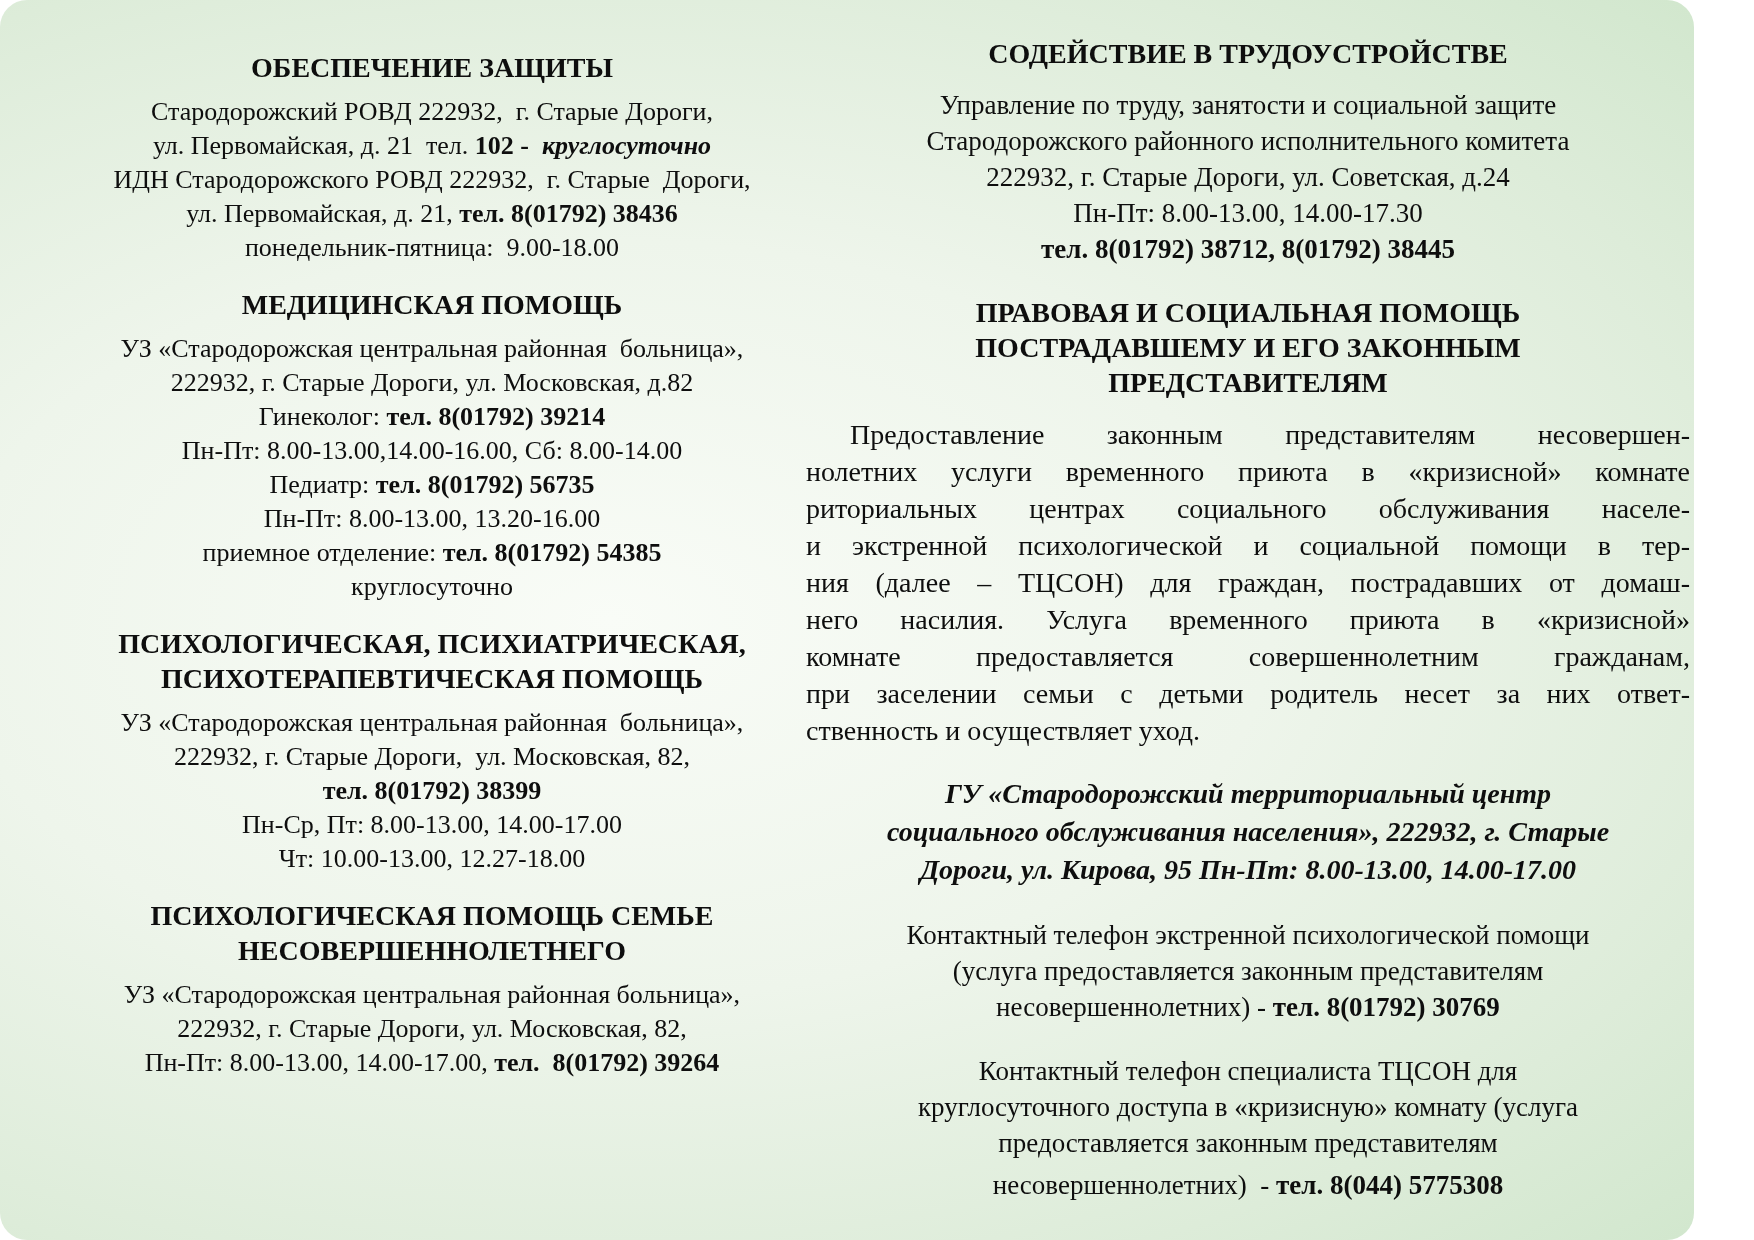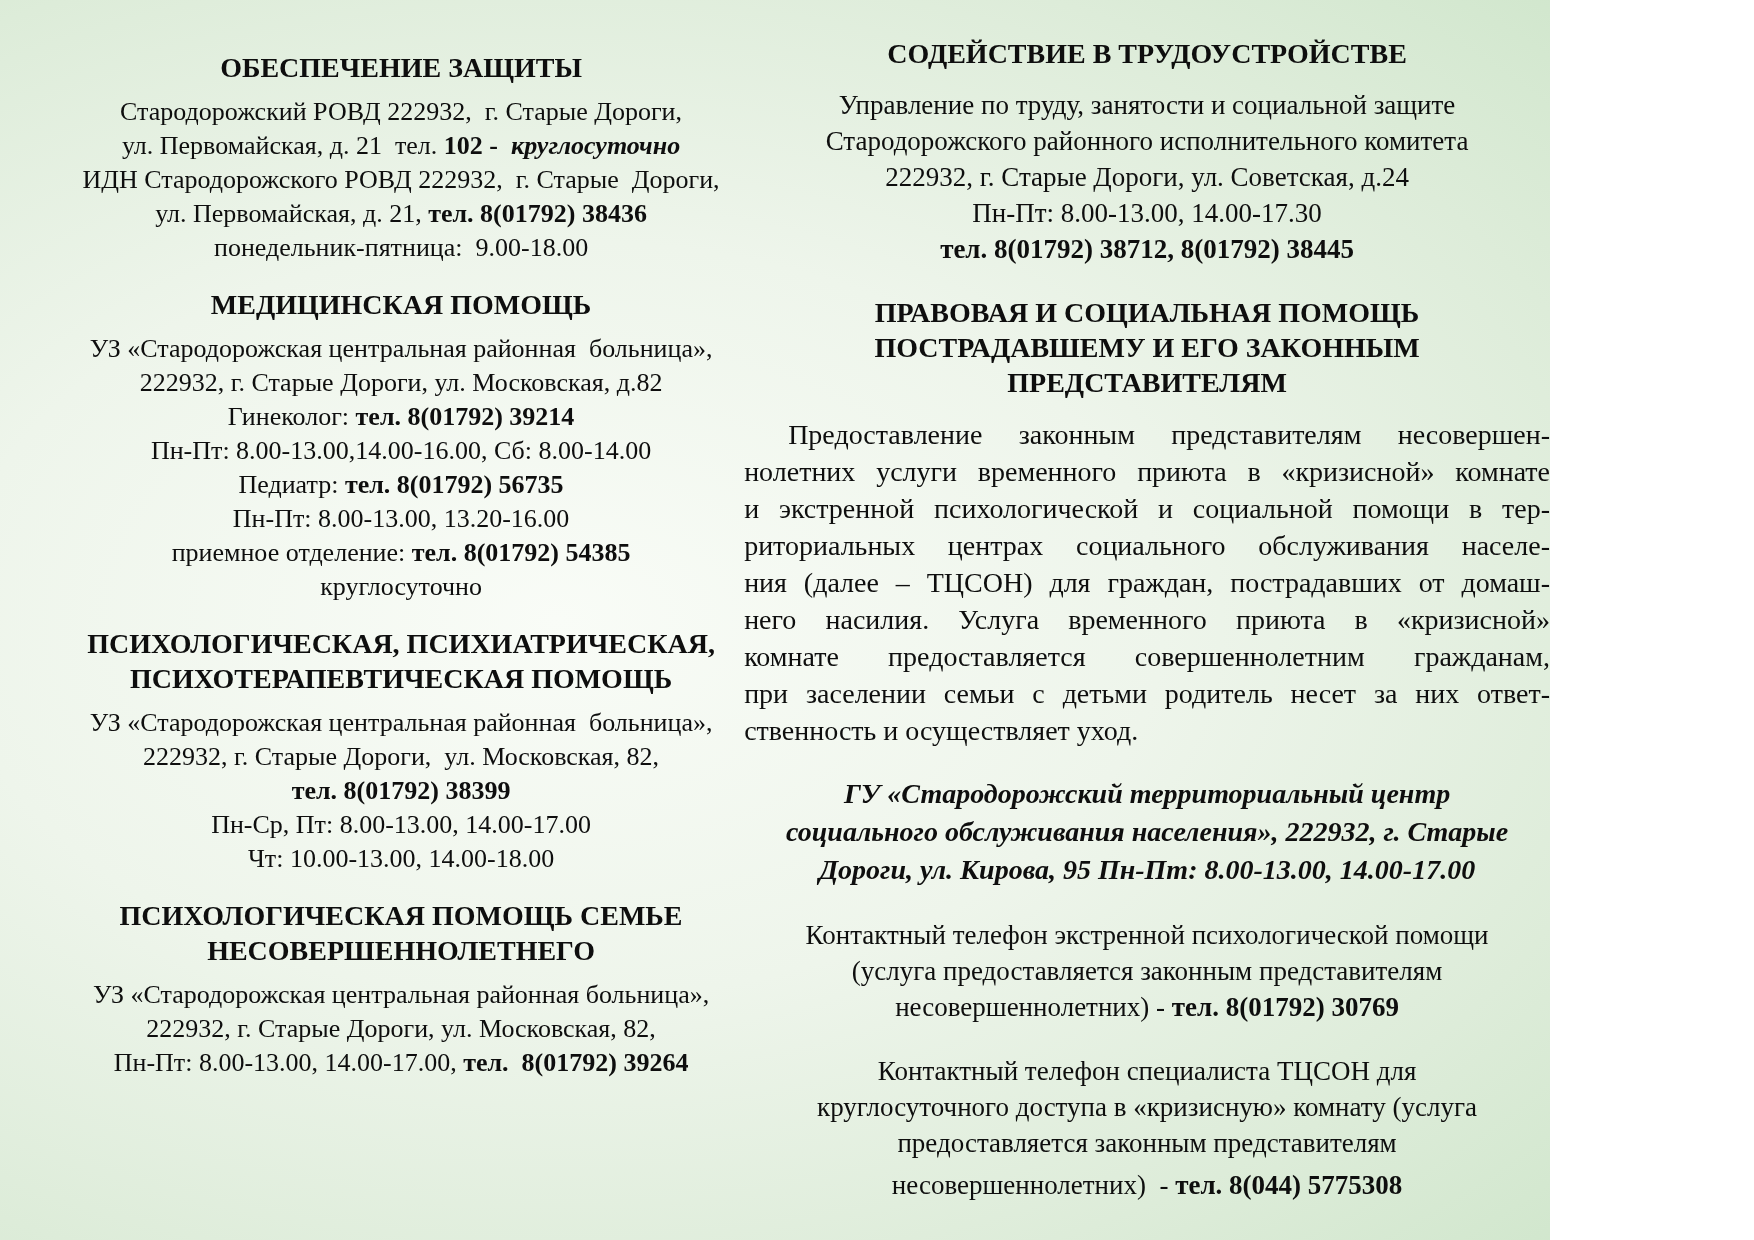--- a/index.html
+++ b/index.html
@@ -1,27 +1,28 @@
 <!DOCTYPE html>
 <html lang="ru"><head>
 <meta charset="utf-8">
 <style>
   html, body { margin: 0; padding: 0; }
   body { background: #ffffff; }
   .page {
     position: relative;
-    width: 1550px;
+    width: 1694px;
     height: 1240px;
     overflow: hidden;
     color: #0e0e0e;
     font-family: "Liberation Serif", "DejaVu Serif", serif;
     background: radial-gradient(115% 90% at 36% 50%,
       #f9fcf7 0%, #eef5eb 34%, #ddecd9 62%, #cbe4c7 88%, #c6e0c2 100%);
     display: flex;
     box-sizing: border-box;
+    border-radius: 27px;
   }
   .col { box-sizing: border-box; }
   .col-left {
     width: 700px;
     margin-left: 82px;
     padding-top: 50px;
   }
   .col-right {
     width: 884px;
     margin-left: 24px;
@@ -85,21 +86,21 @@
       <div class="line"><span>приемное отделение: </span><span class="b">тел. 8(01792) 54385</span></div>
       <div class="line">круглосуточно</div>
     </div>
 
     <div class="section">
       <div class="heading"><span>ПСИХОЛОГИЧЕСКАЯ, ПСИХИАТРИЧЕСКАЯ,</span><br><span>ПСИХОТЕРАПЕВТИЧЕСКАЯ ПОМОЩЬ</span></div>
       <div class="line">УЗ «Стародорожская центральная районная  больница»,</div>
       <div class="line">222932, г. Старые Дороги,  ул. Московская, 82,</div>
       <div class="line b">тел. 8(01792) 38399</div>
       <div class="line">Пн-Ср, Пт: 8.00-13.00, 14.00-17.00</div>
-      <div class="line">Чт: 10.00-13.00, 14.00-18.00</div>
+      <div class="line">Чт: 10.00-13.00, 12.27-18.00</div>
     </div>
 
     <div class="section">
       <div class="heading"><span>ПСИХОЛОГИЧЕСКАЯ ПОМОЩЬ СЕМЬЕ</span><br><span>НЕСОВЕРШЕННОЛЕТНЕГО</span></div>
       <div class="line">УЗ «Стародорожская центральная районная больница»,</div>
       <div class="line">222932, г. Старые Дороги, ул. Московская, 82,</div>
       <div class="line"><span>Пн-Пт: 8.00-13.00, 14.00-17.00, </span><span class="b">тел.  8(01792) 39264</span></div>
     </div>
 
 
@@ -114,22 +115,22 @@
       <div class="line">222932, г. Старые Дороги, ул. Советская, д.24</div>
       <div class="line">Пн-Пт: 8.00-13.00, 14.00-17.30</div>
       <div class="line b">тел. 8(01792) 38712, 8(01792) 38445</div>
     </div>
 
     <div class="section gap-lg">
       <div class="heading"><span>ПРАВОВАЯ И СОЦИАЛЬНАЯ ПОМОЩЬ</span><br><span>ПОСТРАДАВШЕМУ И ЕГО ЗАКОННЫМ</span><br><span>ПРЕДСТАВИТЕЛЯМ</span></div>
       <div class="jpara">
         <div class="jline jline-first">Предоставление законным представителям несовершен-</div>
         <div class="jline">нолетних услуги временного приюта в «кризисной» комнате</div>
+        <div class="jline">риториальных центрах социального обслуживания населе-</div>
         <div class="jline">и экстренной психологической и социальной помощи в тер-</div>
-        <div class="jline">риториальных центрах социального обслуживания населе-</div>
         <div class="jline">ния (далее – ТЦСОН) для граждан, пострадавших от домаш-</div>
         <div class="jline">него насилия. Услуга временного приюта в «кризисной»</div>
         <div class="jline">комнате предоставляется совершеннолетним гражданам,</div>
         <div class="jline">при заселении семьи с детьми родитель несет за них ответ-</div>
         <div class="jline jline-last">ственность и осуществляет уход.</div>
       </div>
     </div>
 
     <div class="section bi-block" style="margin-top:26px;">
       <div class="line">ГУ «Стародорожский территориальный центр</div>

